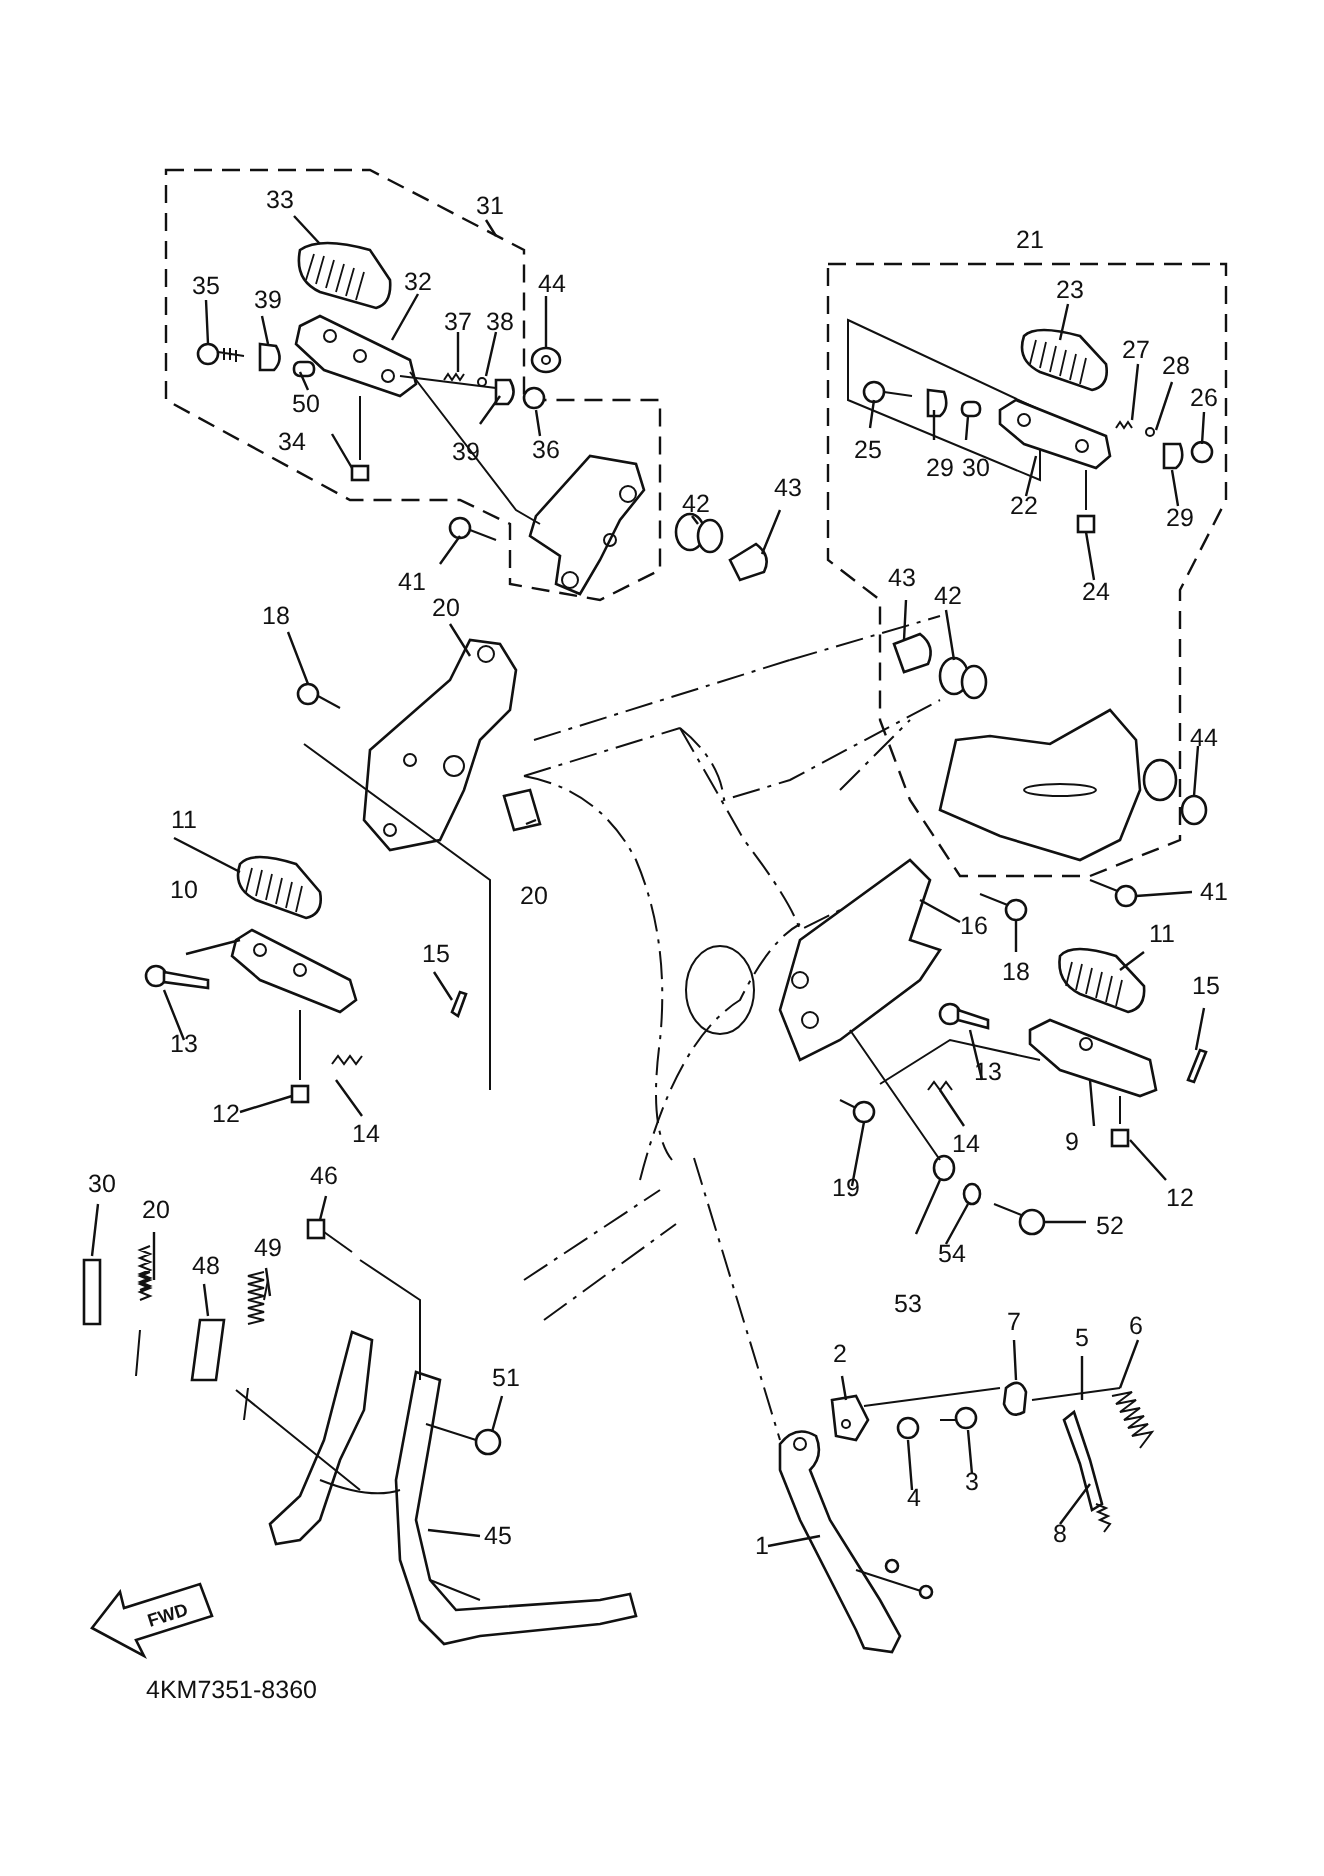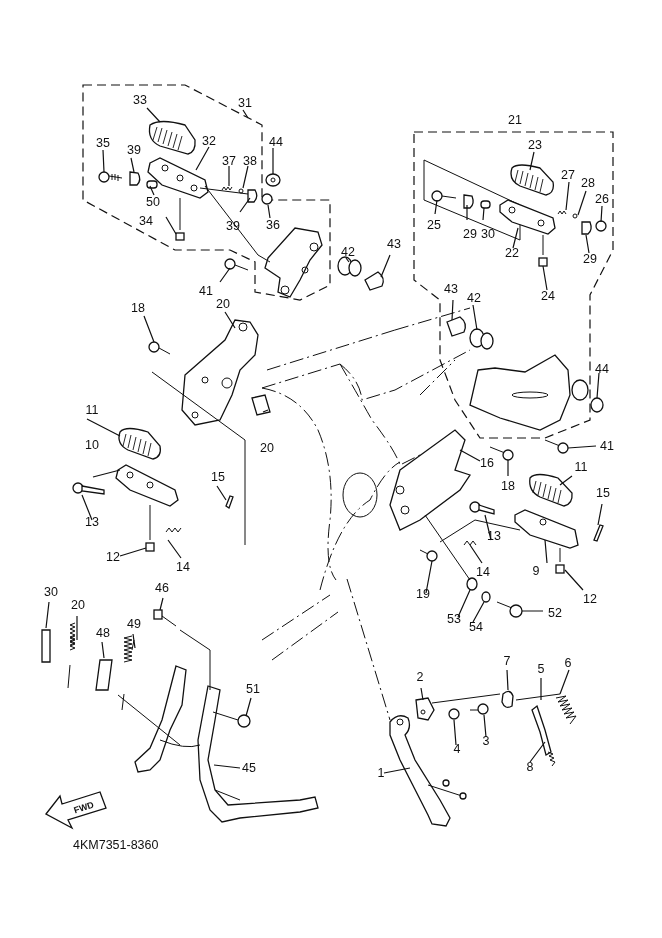--- a/index.html
+++ b/index.html
@@ -356,21 +356,21 @@
 
 <span class="lbl" style="left:487px;top:463px">16</span>
 <span class="lbl" style="left:508px;top:486px">18</span>
 <span class="lbl" style="left:581px;top:467px">11</span>
 <span class="lbl" style="left:603px;top:493px">15</span>
 <span class="lbl" style="left:494px;top:536px">13</span>
 <span class="lbl" style="left:483px;top:572px">14</span>
 <span class="lbl" style="left:536px;top:571px">9</span>
 <span class="lbl" style="left:590px;top:599px">12</span>
 <span class="lbl" style="left:423px;top:594px">19</span>
-<span class="lbl" style="left:454px;top:619px">53</span>
+<span class="lbl" style="left:454px;top:652px">53</span>
 <span class="lbl" style="left:476px;top:627px">54</span>
 <span class="lbl" style="left:555px;top:613px">52</span>
 
 <span class="lbl" style="left:51px;top:592px">30</span>
 <span class="lbl" style="left:78px;top:605px">20</span>
 <span class="lbl" style="left:103px;top:633px">48</span>
 <span class="lbl" style="left:134px;top:624px">49</span>
 <span class="lbl" style="left:162px;top:588px">46</span>
 <span class="lbl" style="left:253px;top:689px">51</span>
 <span class="lbl" style="left:249px;top:768px">45</span>

